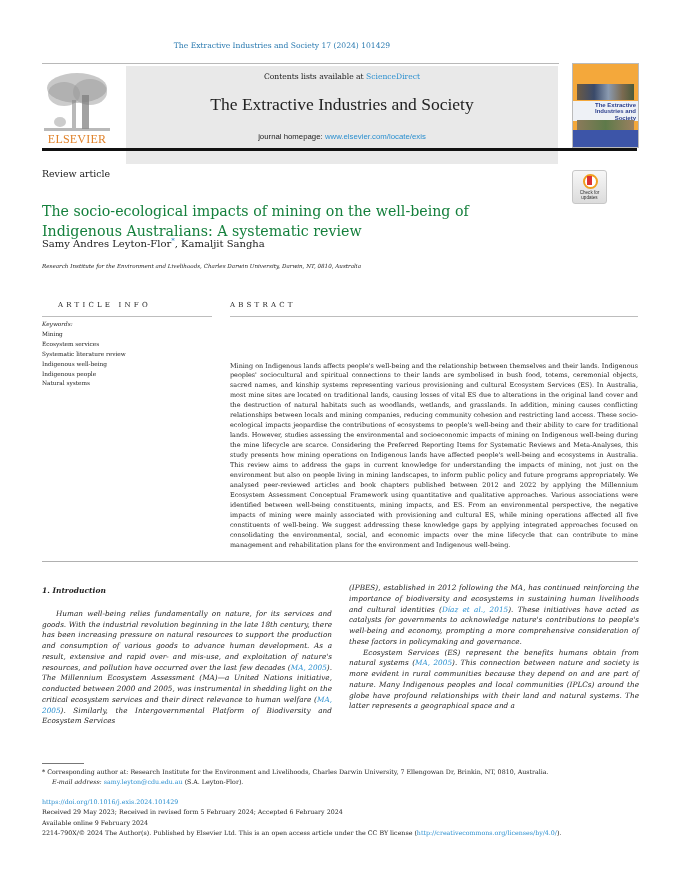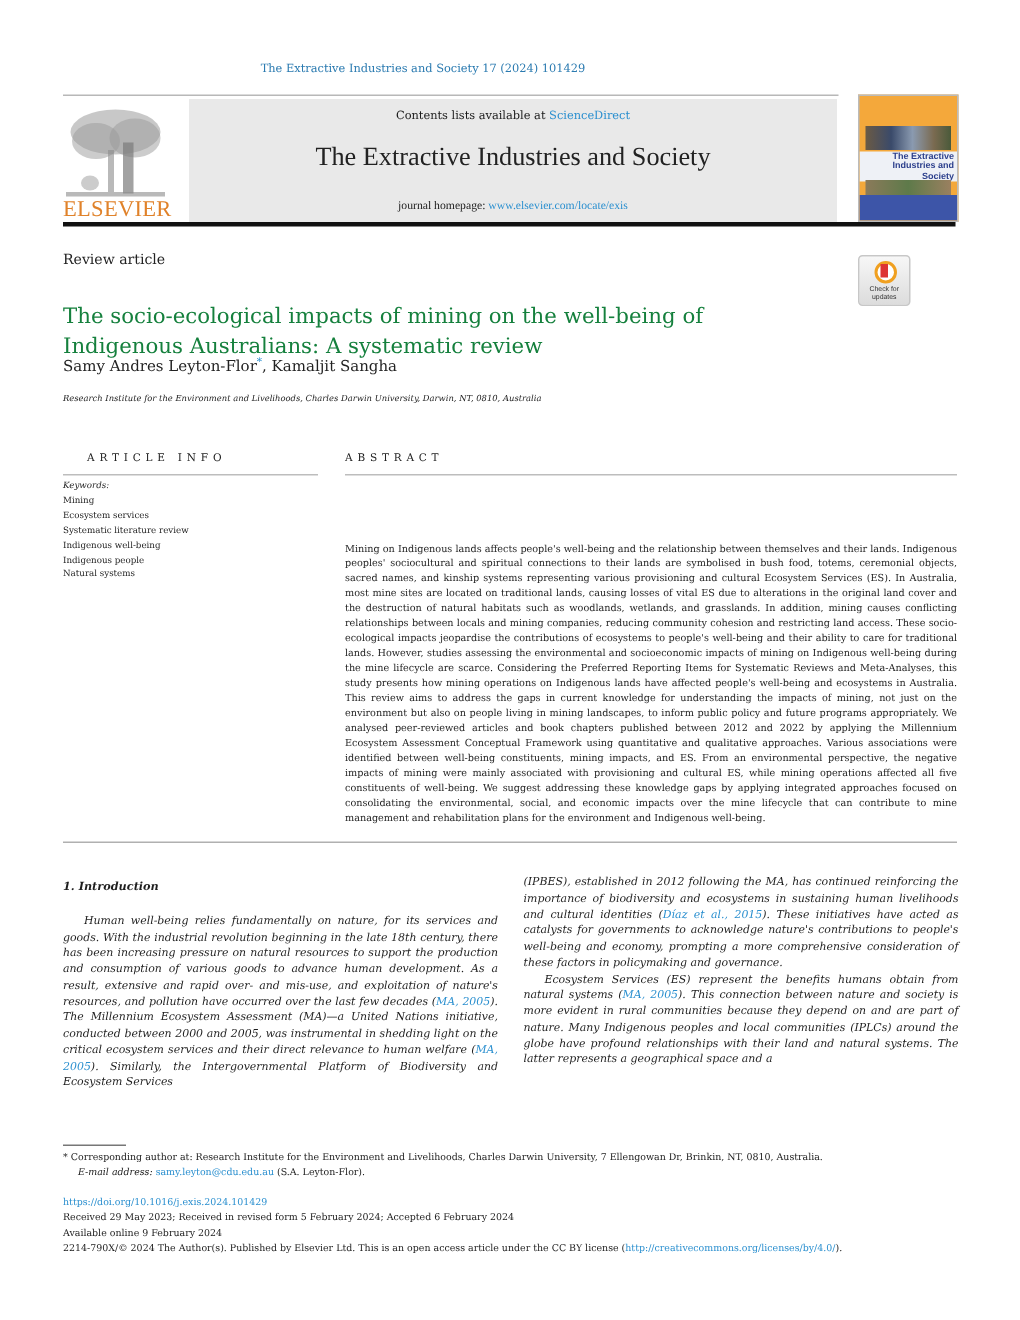--- a/index.html
+++ b/index.html
@@ -7,29 +7,29 @@
       font-family: "DejaVu Serif", "Liberation Serif", serif; color: #1a1a1a; }
     a, .link { color: #2a8fcf; text-decoration: none; }
     .abs { position: absolute; }
 
     .running-head { left: 0; width: 564px; top: 41px; text-align: center;
       font-size: 7.6px; color: #2a7ab0; }
     .top-rule { left: 42px; top: 63px; width: 517px; height: 1px; background: #b8b8b8; }
 
     .elsevier-logo { left: 42px; top: 70px; width: 70px; height: 75px; }
     .elsevier-word { left: 42px; top: 132px; width: 70px; text-align: center;
-      font-family: "Liberation Serif", serif; font-size: 15px; color: #e0822a; letter-spacing: 0.2px; }
+      font-family: "Liberation Serif", serif; font-size: 12px; color: #e0822a; letter-spacing: 0.2px; }
 
-    .masthead { left: 126px; top: 66px; width: 432px; height: 82px; background: #e9e9e9; }
+    .masthead { left: 126px; top: 66px; width: 432px; height: 98px; background: #e9e9e9; }
     .contents-line { left: 0; width: 432px; top: 6px; text-align: center;
       font-size: 7.6px; color: #1a1a1a; }
     .journal-title { left: 0; width: 432px; top: 28px; text-align: center;
       font-family: "Liberation Serif", serif; font-size: 17.5px; color: #222; }
     .homepage-line { left: 0; width: 432px; top: 66px; text-align: center;
-      font-family: Liberation Serif, serif; font-size: 7.8px; color: #222; }
+      font-family: Liberation Sans, sans-serif; font-size: 7.8px; color: #222; }
     .homepage-line .link { font-weight: normal; }
 
     .cover { left: 572px; top: 63px; width: 65px; height: 83px; border: 1px solid #bbb; overflow: hidden; background: #f4a83b; }
     .cover .band1 { position: absolute; left: 4px; top: 20px; width: 57px; height: 16px;
       background: linear-gradient(90deg, #6b5a44 0%, #3a4a6a 30%, #8a9ab0 55%, #7a6a50 80%, #4a5a3a 100%); }
     .cover .band2 { position: absolute; left: 0; top: 37px; width: 65px; height: 20px; background: #eef1f6; }
     .cover .cover-title { position: absolute; left: 3px; top: 38px; width: 60px; font-family: "Liberation Sans", sans-serif;
       font-size: 6px; line-height: 6.4px; color: #2c3f8c; font-weight: bold; text-align: right; }
     .cover .band3 { position: absolute; left: 4px; top: 56px; width: 57px; height: 10px;
       background: linear-gradient(90deg, #8b7a5a, #5e7a4a 50%, #9a8060); }

